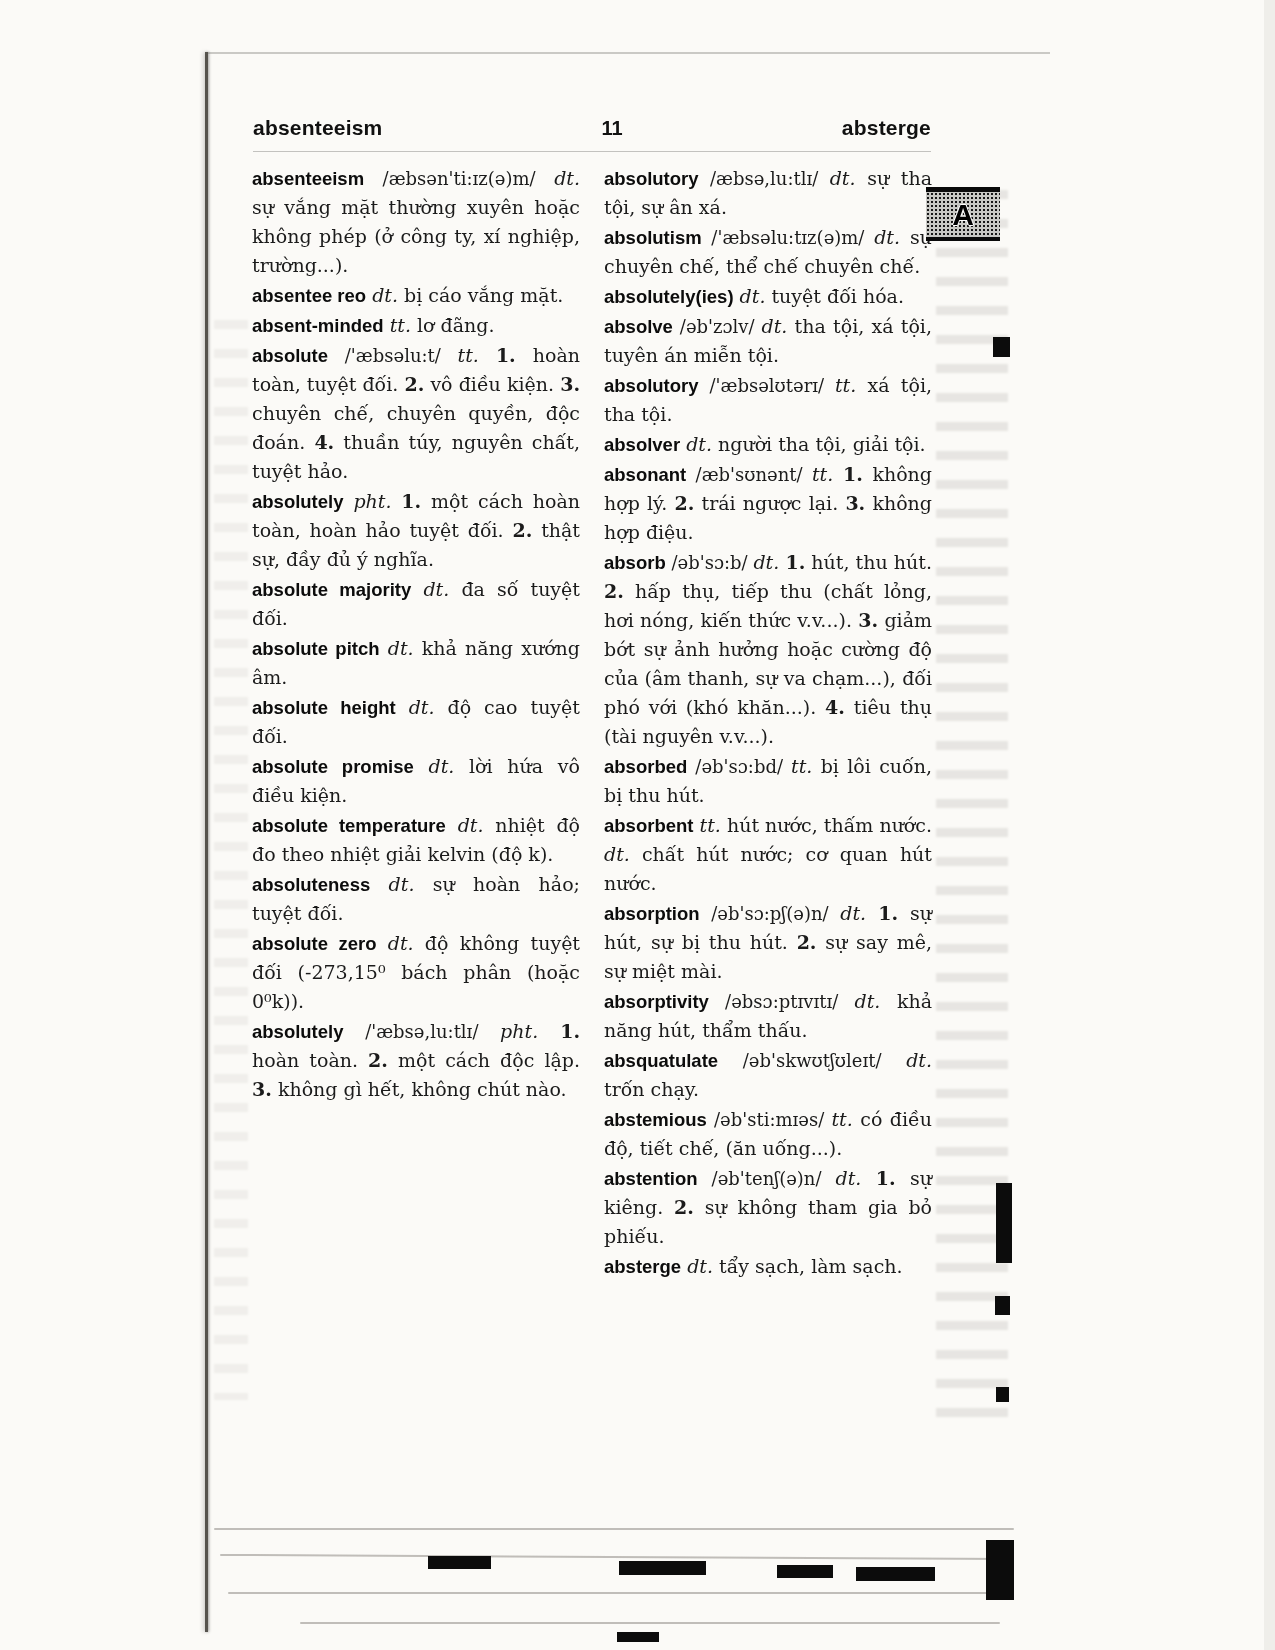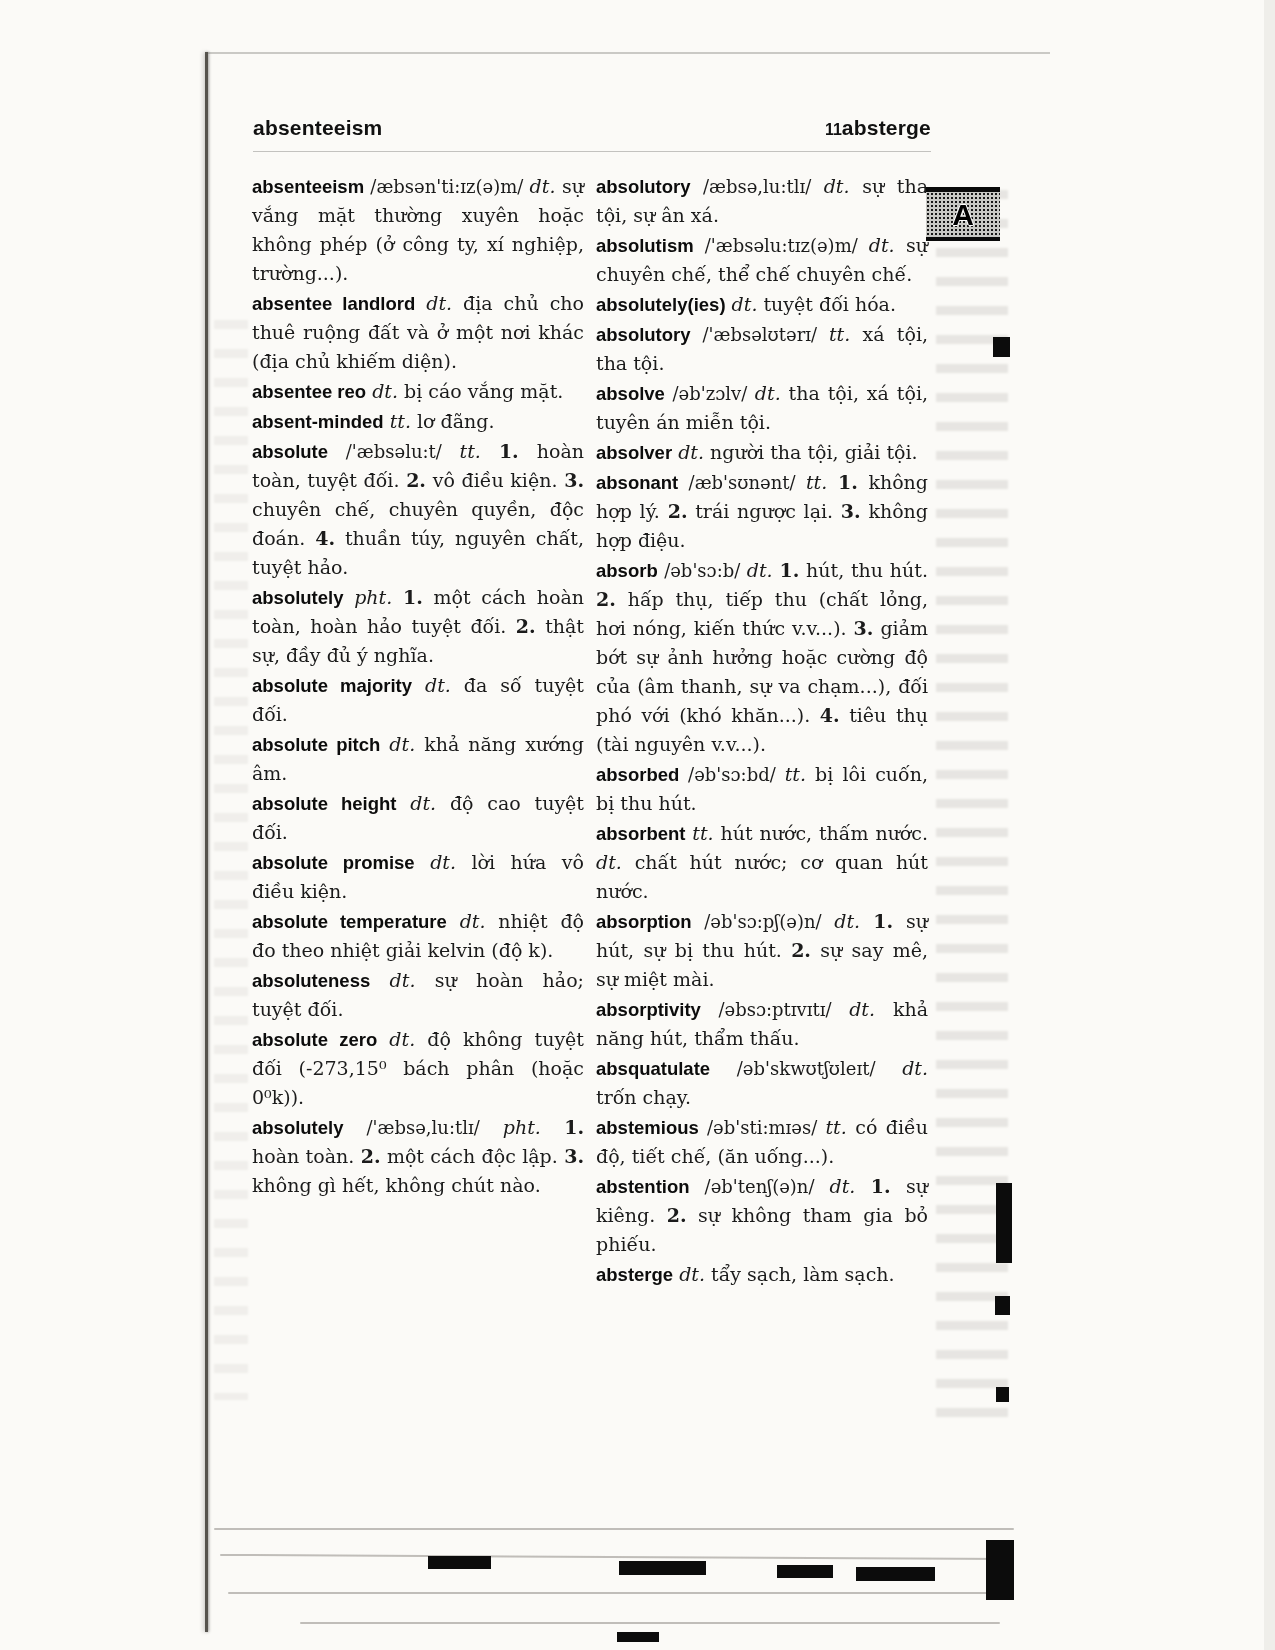--- a/index.html
+++ b/index.html
@@ -19,26 +19,26 @@
   }
   .page-top-edge{position:absolute;left:205px;top:52px;width:845px;height:2px;background:rgba(90,88,82,.30)}
 
   
   .header{
     position:absolute;left:253px;top:116px;width:678px;
     display:flex;align-items:baseline;
     font-family:"Liberation Sans",sans-serif;font-weight:bold;font-size:21px;color:#111;
   }
   .header .hl{flex:0 0 auto;letter-spacing:.2px}
-  .header .hp{flex:1;text-align:right;font-size:16px}
+  .header .hp{flex:1;text-align:center;font-size:20px}
   .header .hr{flex:0 0 auto;letter-spacing:.2px}
   .header-rule{position:absolute;left:253px;top:151px;width:678px;height:1px;background:rgba(50,50,48,.28)}
 
   
-  .columns{position:absolute;left:252px;top:172px;width:680px;display:flex;gap:12px}
+  .columns{position:absolute;left:252px;top:164px;width:680px;display:flex;gap:24px}
   .col{width:332px;font-size:19px;line-height:29px;text-align:justify}
   .entry{margin:0 0 1px 0}
   .seg-hw{font-family:"Liberation Sans",sans-serif;font-weight:700;font-size:18.5px;color:#0c0c0c}
   .seg-pos{font-style:italic}
   .seg-b{font-weight:700}
   .seg-pr{font-size:18px}
   .seg-n{}
 
   
   .letter-tab{
@@ -77,40 +77,39 @@
   <div class="header">
     <span class="hl">absenteeism</span>
     <span class="hp">11</span>
     <span class="hr">absterge</span>
   </div>
   <div class="header-rule"></div>
 
   <div class="columns">
     <div class="col" id="col-left">
         <p class="entry"><span class="seg-hw">absenteeism</span><span class="seg-pr"> /æbsən'ti:ɪz(ə)m/ </span><span class="seg-pos">dt.</span><span class="seg-n"> sự vắng mặt thường xuyên hoặc không phép (ở công ty, xí nghiệp, trường...).</span></p>
-        <p class="entry"><span class="seg-hw">absentee landlord</span><span class="seg-n"> </span><span class="seg-pos">dt.</span><span class="seg-n"> địa chủ cho thuê ruộng đất và ở một nơi khác (địa chủ khiếm diện).</span></p>
         <p class="entry"><span class="seg-hw">absentee reo</span><span class="seg-n"> </span><span class="seg-pos">dt.</span><span class="seg-n"> bị cáo vắng mặt.</span></p>
         <p class="entry"><span class="seg-hw">absent-minded</span><span class="seg-n"> </span><span class="seg-pos">tt.</span><span class="seg-n"> lơ đãng.</span></p>
         <p class="entry"><span class="seg-hw">absolute</span><span class="seg-pr"> /'æbsəlu:t/ </span><span class="seg-pos">tt.</span><span class="seg-n"> </span><span class="seg-b">1.</span><span class="seg-n"> hoàn toàn, tuyệt đối. </span><span class="seg-b">2.</span><span class="seg-n"> vô điều kiện. </span><span class="seg-b">3.</span><span class="seg-n"> chuyên chế, chuyên quyền, độc đoán. </span><span class="seg-b">4.</span><span class="seg-n"> thuần túy, nguyên chất, tuyệt hảo.</span></p>
         <p class="entry"><span class="seg-hw">absolutely</span><span class="seg-n"> </span><span class="seg-pos">pht.</span><span class="seg-n"> </span><span class="seg-b">1.</span><span class="seg-n"> một cách hoàn toàn, hoàn hảo tuyệt đối. </span><span class="seg-b">2.</span><span class="seg-n"> thật sự, đầy đủ ý nghĩa.</span></p>
         <p class="entry"><span class="seg-hw">absolute majority</span><span class="seg-n"> </span><span class="seg-pos">dt.</span><span class="seg-n"> đa số tuyệt đối.</span></p>
         <p class="entry"><span class="seg-hw">absolute pitch</span><span class="seg-n"> </span><span class="seg-pos">dt.</span><span class="seg-n"> khả năng xướng âm.</span></p>
         <p class="entry"><span class="seg-hw">absolute height</span><span class="seg-n"> </span><span class="seg-pos">dt.</span><span class="seg-n"> độ cao tuyệt đối.</span></p>
         <p class="entry"><span class="seg-hw">absolute promise</span><span class="seg-n"> </span><span class="seg-pos">dt.</span><span class="seg-n"> lời hứa vô điều kiện.</span></p>
         <p class="entry"><span class="seg-hw">absolute temperature</span><span class="seg-n"> </span><span class="seg-pos">dt.</span><span class="seg-n"> nhiệt độ đo theo nhiệt giải kelvin (độ k).</span></p>
         <p class="entry"><span class="seg-hw">absoluteness</span><span class="seg-n"> </span><span class="seg-pos">dt.</span><span class="seg-n"> sự hoàn hảo; tuyệt đối.</span></p>
         <p class="entry"><span class="seg-hw">absolute zero</span><span class="seg-n"> </span><span class="seg-pos">dt.</span><span class="seg-n"> độ không tuyệt đối (-273,15⁰ bách phân (hoặc 0⁰k)).</span></p>
         <p class="entry"><span class="seg-hw">absolutely</span><span class="seg-pr"> /'æbsə,lu:tlɪ/ </span><span class="seg-pos">pht.</span><span class="seg-n"> </span><span class="seg-b">1.</span><span class="seg-n"> hoàn toàn. </span><span class="seg-b">2.</span><span class="seg-n"> một cách độc lập. </span><span class="seg-b">3.</span><span class="seg-n"> không gì hết, không chút nào.</span></p>
       </div>
     <div class="col" id="col-right">
         <p class="entry"><span class="seg-hw">absolutory</span><span class="seg-pr"> /æbsə,lu:tlɪ/ </span><span class="seg-pos">dt.</span><span class="seg-n"> sự tha tội, sự ân xá.</span></p>
         <p class="entry"><span class="seg-hw">absolutism</span><span class="seg-pr"> /'æbsəlu:tɪz(ə)m/ </span><span class="seg-pos">dt.</span><span class="seg-n"> sự chuyên chế, thể chế chuyên chế.</span></p>
         <p class="entry"><span class="seg-hw">absolutely(ies)</span><span class="seg-n"> </span><span class="seg-pos">dt.</span><span class="seg-n"> tuyệt đối hóa.</span></p>
+        <p class="entry"><span class="seg-hw">absolve</span><span class="seg-pr"> /əb'zɔlv/ </span><span class="seg-pos">dt.</span><span class="seg-n"> tha tội, xá tội, tuyên án miễn tội.</span></p>
         <p class="entry"><span class="seg-hw">absolutory</span><span class="seg-pr"> /'æbsəlʊtərɪ/ </span><span class="seg-pos">tt.</span><span class="seg-n"> xá tội, tha tội.</span></p>
-        <p class="entry"><span class="seg-hw">absolve</span><span class="seg-pr"> /əb'zɔlv/ </span><span class="seg-pos">dt.</span><span class="seg-n"> tha tội, xá tội, tuyên án miễn tội.</span></p>
         <p class="entry"><span class="seg-hw">absolver</span><span class="seg-n"> </span><span class="seg-pos">dt.</span><span class="seg-n"> người tha tội, giải tội.</span></p>
         <p class="entry"><span class="seg-hw">absonant</span><span class="seg-pr"> /æb'sʊnənt/ </span><span class="seg-pos">tt.</span><span class="seg-n"> </span><span class="seg-b">1.</span><span class="seg-n"> không hợp lý. </span><span class="seg-b">2.</span><span class="seg-n"> trái ngược lại. </span><span class="seg-b">3.</span><span class="seg-n"> không hợp điệu.</span></p>
         <p class="entry"><span class="seg-hw">absorb</span><span class="seg-pr"> /əb'sɔ:b/ </span><span class="seg-pos">dt.</span><span class="seg-n"> </span><span class="seg-b">1.</span><span class="seg-n"> hút, thu hút. </span><span class="seg-b">2.</span><span class="seg-n"> hấp thụ, tiếp thu (chất lỏng, hơi nóng, kiến thức v.v...). </span><span class="seg-b">3.</span><span class="seg-n"> giảm bớt sự ảnh hưởng hoặc cường độ của (âm thanh, sự va chạm...), đối phó với (khó khăn...). </span><span class="seg-b">4.</span><span class="seg-n"> tiêu thụ (tài nguyên v.v...).</span></p>
         <p class="entry"><span class="seg-hw">absorbed</span><span class="seg-pr"> /əb'sɔ:bd/ </span><span class="seg-pos">tt.</span><span class="seg-n"> bị lôi cuốn, bị thu hút.</span></p>
         <p class="entry"><span class="seg-hw">absorbent</span><span class="seg-n"> </span><span class="seg-pos">tt.</span><span class="seg-n"> hút nước, thấm nước. </span><span class="seg-pos">dt.</span><span class="seg-n"> chất hút nước; cơ quan hút nước.</span></p>
         <p class="entry"><span class="seg-hw">absorption</span><span class="seg-pr"> /əb'sɔ:pʃ(ə)n/ </span><span class="seg-pos">dt.</span><span class="seg-n"> </span><span class="seg-b">1.</span><span class="seg-n"> sự hút, sự bị thu hút. </span><span class="seg-b">2.</span><span class="seg-n"> sự say mê, sự miệt mài.</span></p>
         <p class="entry"><span class="seg-hw">absorptivity</span><span class="seg-pr"> /əbsɔ:ptɪvɪtɪ/ </span><span class="seg-pos">dt.</span><span class="seg-n"> khả năng hút, thẩm thấu.</span></p>
         <p class="entry"><span class="seg-hw">absquatulate</span><span class="seg-pr"> /əb'skwʊtʃʊleɪt/ </span><span class="seg-pos">dt.</span><span class="seg-n"> trốn chạy.</span></p>
         <p class="entry"><span class="seg-hw">abstemious</span><span class="seg-pr"> /əb'sti:mɪəs/ </span><span class="seg-pos">tt.</span><span class="seg-n"> có điều độ, tiết chế, (ăn uống...).</span></p>
         <p class="entry"><span class="seg-hw">abstention</span><span class="seg-pr"> /əb'tenʃ(ə)n/ </span><span class="seg-pos">dt.</span><span class="seg-n"> </span><span class="seg-b">1.</span><span class="seg-n"> sự kiêng. </span><span class="seg-b">2.</span><span class="seg-n"> sự không tham gia bỏ phiếu.</span></p>

